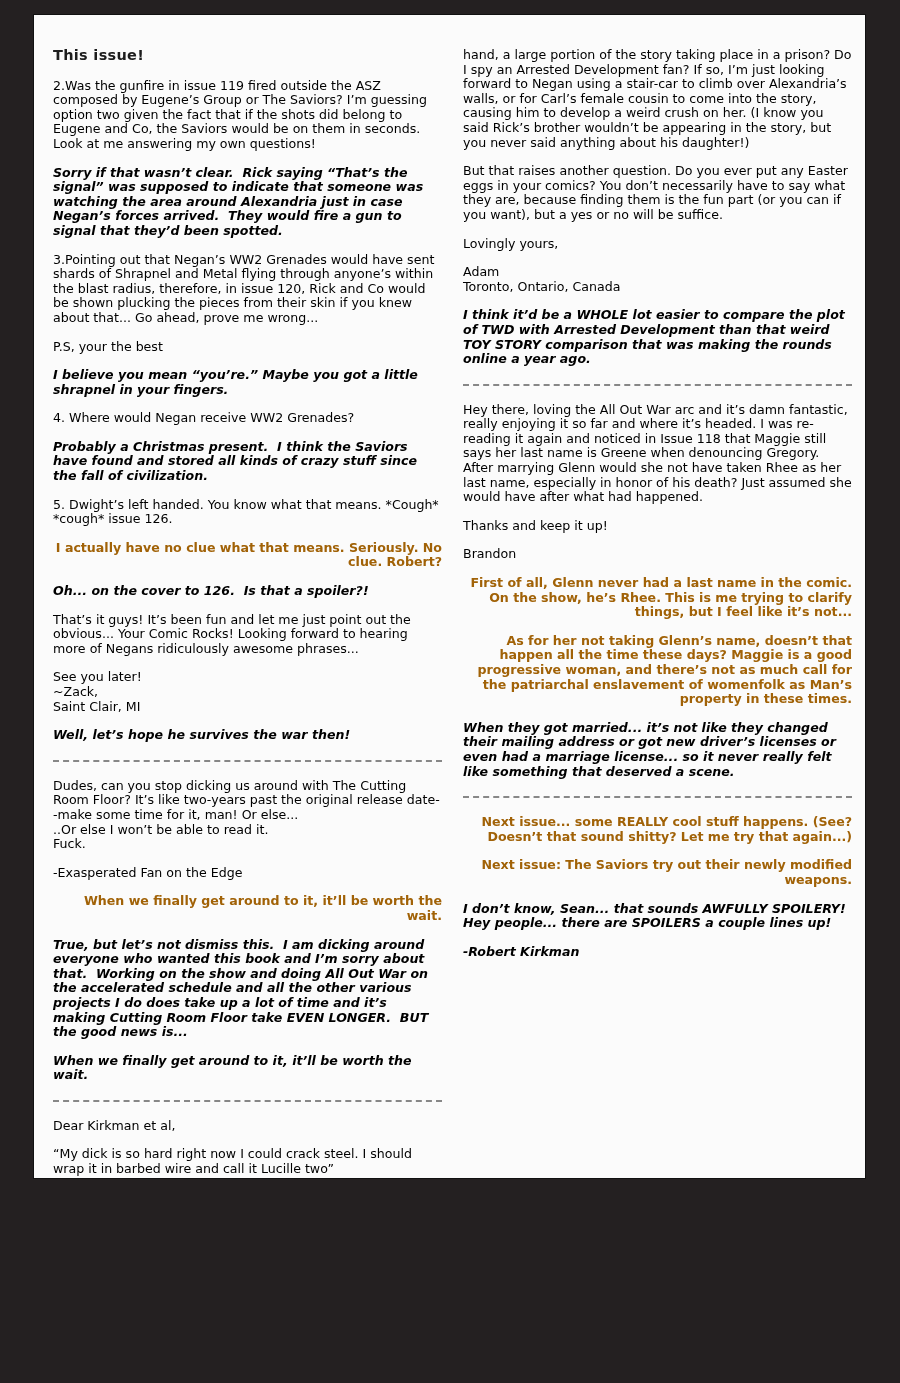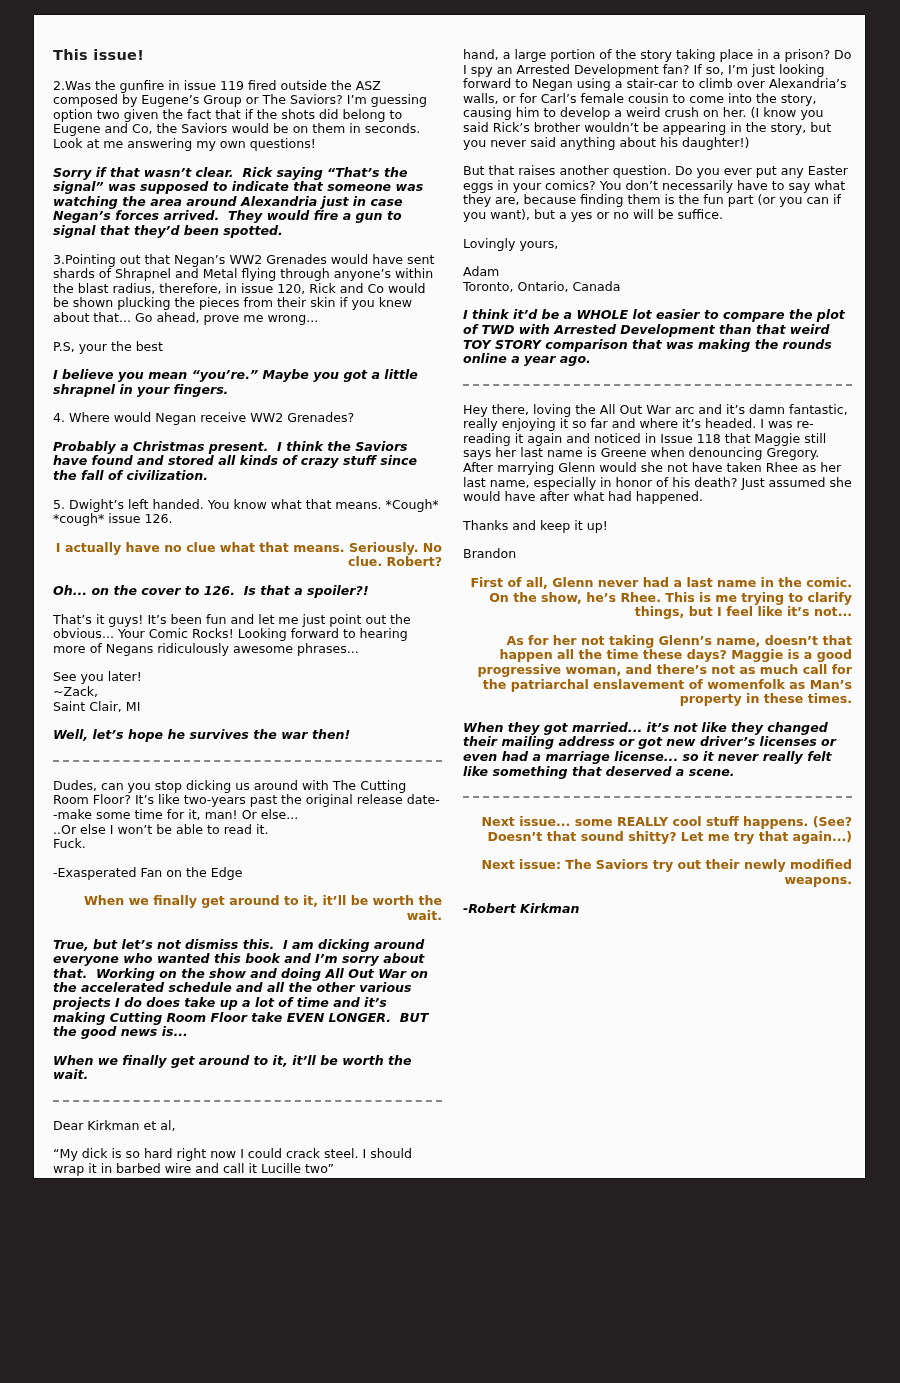--- a/index.html
+++ b/index.html
@@ -93,16 +93,17 @@
         <div class="divider"></div>
         <p class="letter">Hey there, loving the All Out War arc and it’s damn fantastic, really enjoying it so far and where it’s headed. I was re-reading it again and noticed in Issue 118 that Maggie still says her last name is Greene when denouncing Gregory. After marrying Glenn would she not have taken Rhee as her last name, especially in honor of his death? Just assumed she would have after what had happened.</p>
         <p class="letter">Thanks and keep it up!</p>
         <p class="letter">Brandon</p>
         <p class="sean">First of all, Glenn never had a last name in the comic. On the show, he’s Rhee. This is me trying to clarify things, but I feel like it’s not...</p>
         <p class="sean">As for her not taking Glenn’s name, doesn’t that happen all the time these days? Maggie is a good progressive woman, and there’s not as much call for the patriarchal enslavement of womenfolk as Man’s property in these times.</p>
         <p class="robert">When they got married... it’s not like they changed their mailing address or got new driver’s licenses or even had a marriage license... so it never really felt like something that deserved a scene.</p>
         <div class="divider"></div>
         <p class="sean">Next issue... some REALLY cool stuff happens. (See? Doesn’t that sound shitty? Let me try that again...)</p>
         <p class="sean">Next issue: The Saviors try out their newly modified weapons.</p>
+        <p class="robert">I don’t know, Sean... that sounds AWFULLY SPOILERY!  Hey people... there are SPOILERS a couple lines up!</p>
         <p class="robert">-Robert Kirkman</p>
       </div>
     </div>
 </div>
 
 </body></html>

